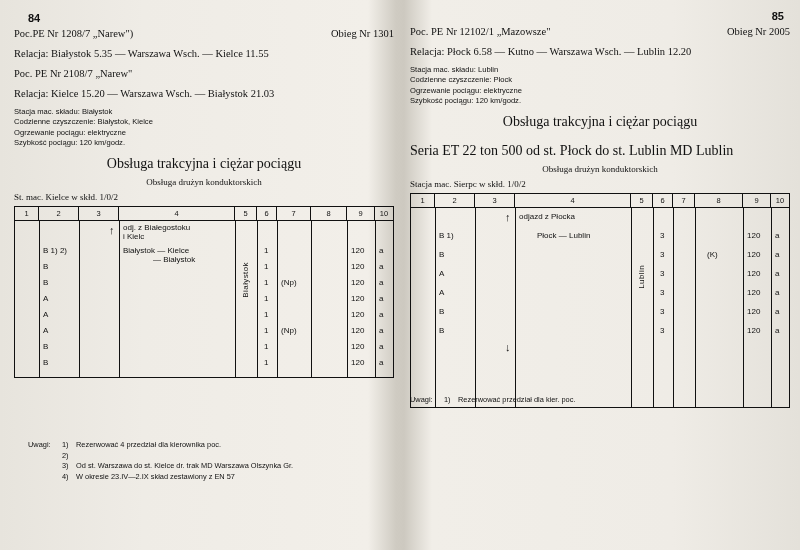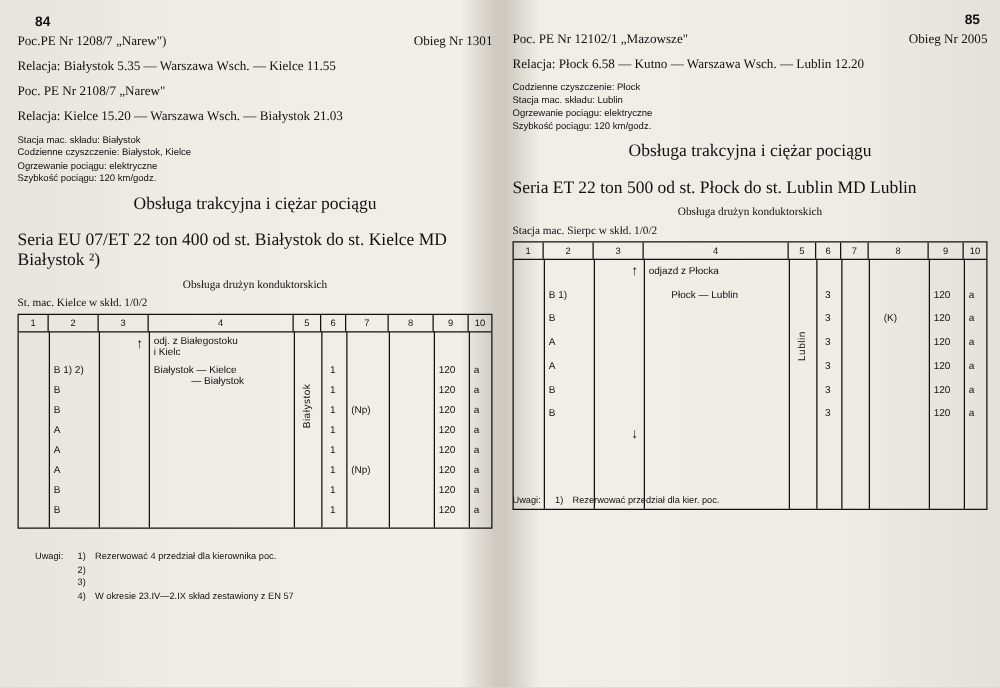--- a/index.html
+++ b/index.html
@@ -157,21 +157,20 @@
     <div class="rel">Relacja: Kielce 15.20 — Warszawa Wsch. — Białystok 21.03</div>
 
     <div class="small">
       <div>Stacja mac. składu: Białystok</div>
       <div>Codzienne czyszczenie: Białystok, Kielce</div>
       <div>Ogrzewanie pociągu: elektryczne</div>
       <div>Szybkość pociągu: 120 km/godz.</div>
     </div>
 
     <div class="ctr">Obsługa trakcyjna i ciężar pociągu</div>
-    <div class="seria">Seria EU 07/ET 22 ton 400 od st. Białystok do st. Kielce MD Białystok ²)</div>
     <div class="ctr2">Obsługa drużyn konduktorskich</div>
     <div class="stacja">St. mac. Kielce w skłd. 1/0/2</div>
 
     <div class="tbl" style="--h:172px;">
       <div class="hdrrow">
         <div class="cellnum" style="left:0px;width:24px;">1</div>
         <div class="cellnum" style="left:24px;width:40px;">2</div>
         <div class="cellnum" style="left:64px;width:40px;">3</div>
         <div class="cellnum" style="left:104px;width:116px;">4</div>
         <div class="cellnum" style="left:220px;width:22px;">5</div>
@@ -251,20 +250,21 @@
         <div style="flex:1;">
           <div class="ind">
               <div class="n">1)</div>
               <div>Rezerwować 4 przedział dla kierownika poc.</div>
             </div>
           <div class="ind">
               <div class="n">2)</div>
             </div>
           <div class="ind">
               <div class="n">3)</div>
+              <div>Od st. Warszawa do st. Kielce dr. trak MD Warszawa Olszynka Gr.</div>
             </div>
           <div class="ind">
               <div class="n">4)</div>
               <div>W okresie 23.IV—2.IX skład zestawiony z EN 57</div>
             </div>
         </div>
       </div>
     </div>
   </div>
 
@@ -272,22 +272,22 @@
     <div class="folio r">85</div>
 
     <div class="hdrline">
       <div class="hdr-left">Poc. PE Nr 12102/1 „Mazowsze"</div>
       <div class="hdr-right">Obieg Nr 2005</div>
     </div>
 
     <div class="rel">Relacja: Płock 6.58 — Kutno — Warszawa Wsch. — Lublin 12.20</div>
 
     <div class="small">
+      <div>Stacja mac. składu: Lublin</div>
       <div>Codzienne czyszczenie: Płock</div>
-      <div>Stacja mac. składu: Lublin</div>
       <div>Ogrzewanie pociągu: elektryczne</div>
       <div>Szybkość pociągu: 120 km/godz.</div>
     </div>
 
     <div class="ctr">Obsługa trakcyjna i ciężar pociągu</div>
     <div class="seria">Seria ET 22 ton 500 od st. Płock do st. Lublin MD Lublin</div>
     <div class="ctr2">Obsługa drużyn konduktorskich</div>
     <div class="stacja">Stacja mac. Sierpc w skłd. 1/0/2</div>
 
     <div class="tbl" style="--h:215px;">

